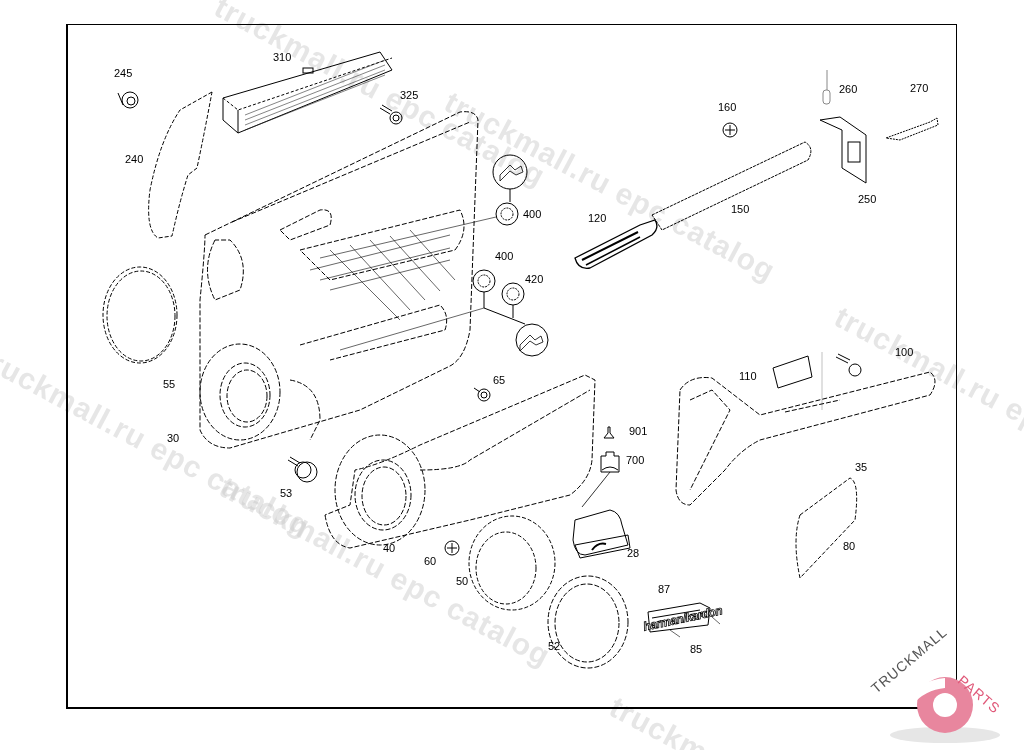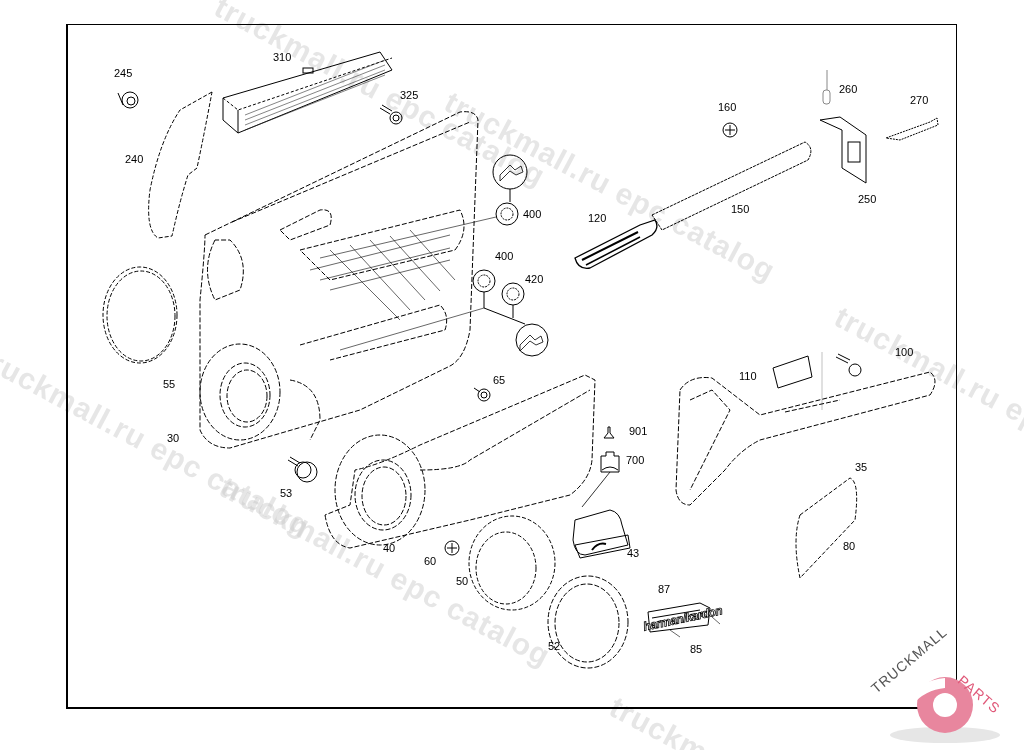--- a/index.html
+++ b/index.html
@@ -211,30 +211,30 @@
   <span class="lbl" style="left:495px;top:251px;">400</span>
   <span class="lbl" style="left:525px;top:274px;">420</span>
   <span class="lbl" style="left:123px;top:379px;margin-left:40px;">55</span>
   <span class="lbl" style="left:167px;top:433px;">30</span>
   <span class="lbl" style="left:493px;top:375px;">65</span>
   <span class="lbl" style="left:280px;top:488px;">53</span>
   <span class="lbl" style="left:383px;top:543px;">40</span>
   <span class="lbl" style="left:424px;top:556px;">60</span>
   <span class="lbl" style="left:456px;top:576px;">50</span>
   <span class="lbl" style="left:529px;top:641px;margin-left:19px;">52</span>
-  <span class="lbl" style="left:627px;top:548px;">43</span>
+  <span class="lbl" style="left:627px;top:548px;">28</span>
   <span class="lbl" style="left:622px;top:426px;margin-left:7px;">901</span>
   <span class="lbl" style="left:626px;top:455px;">700</span>
   <span class="lbl" style="left:658px;top:584px;">87</span>
   <span class="lbl" style="left:690px;top:644px;">85</span>
   <span class="lbl" style="left:588px;top:213px;">120</span>
   <span class="lbl" style="left:731px;top:204px;">150</span>
   <span class="lbl" style="left:718px;top:102px;">160</span>
   <span class="lbl" style="left:839px;top:84px;">260</span>
-  <span class="lbl" style="left:910px;top:95px;">270</span>
+  <span class="lbl" style="left:910px;top:83px;">270</span>
   <span class="lbl" style="left:858px;top:194px;">250</span>
   <span class="lbl" style="left:739px;top:371px;">110</span>
   <span class="lbl" style="left:895px;top:347px;">100</span>
   <span class="lbl" style="left:855px;top:446px;margin-top:16px;">35</span>
   <span class="lbl" style="left:843px;top:541px;">80</span>
 
   <span style="position:absolute;left:642px;top:620px;font-size:12px;font-weight:bold;font-style:italic;letter-spacing:-0.5px;transform:rotate(-12deg);transform-origin:0 0;color:#fff;-webkit-text-stroke:0.8px #000;font-family:'Liberation Sans', sans-serif;">harman/kardon</span>
 
   <span class="logo-text" style="left:868px;top:684px;transform:rotate(-40deg);transform-origin:0 0;">TRUCKMALL</span>
   <span class="logo-text" style="left:965px;top:672px;transform:rotate(40deg);transform-origin:0 0;color:#e05a7a;">PARTS</span>

